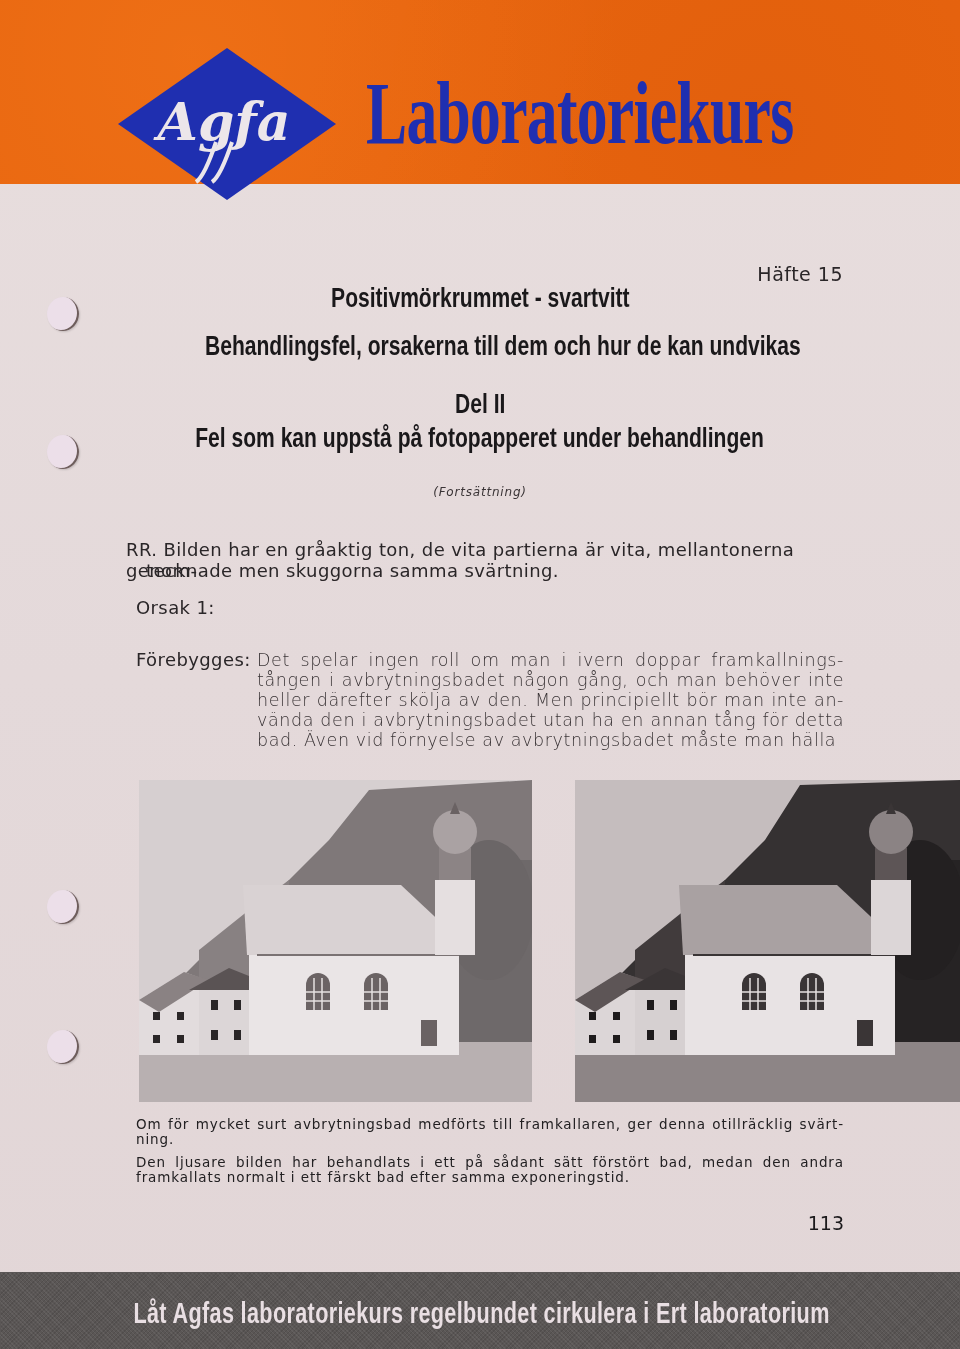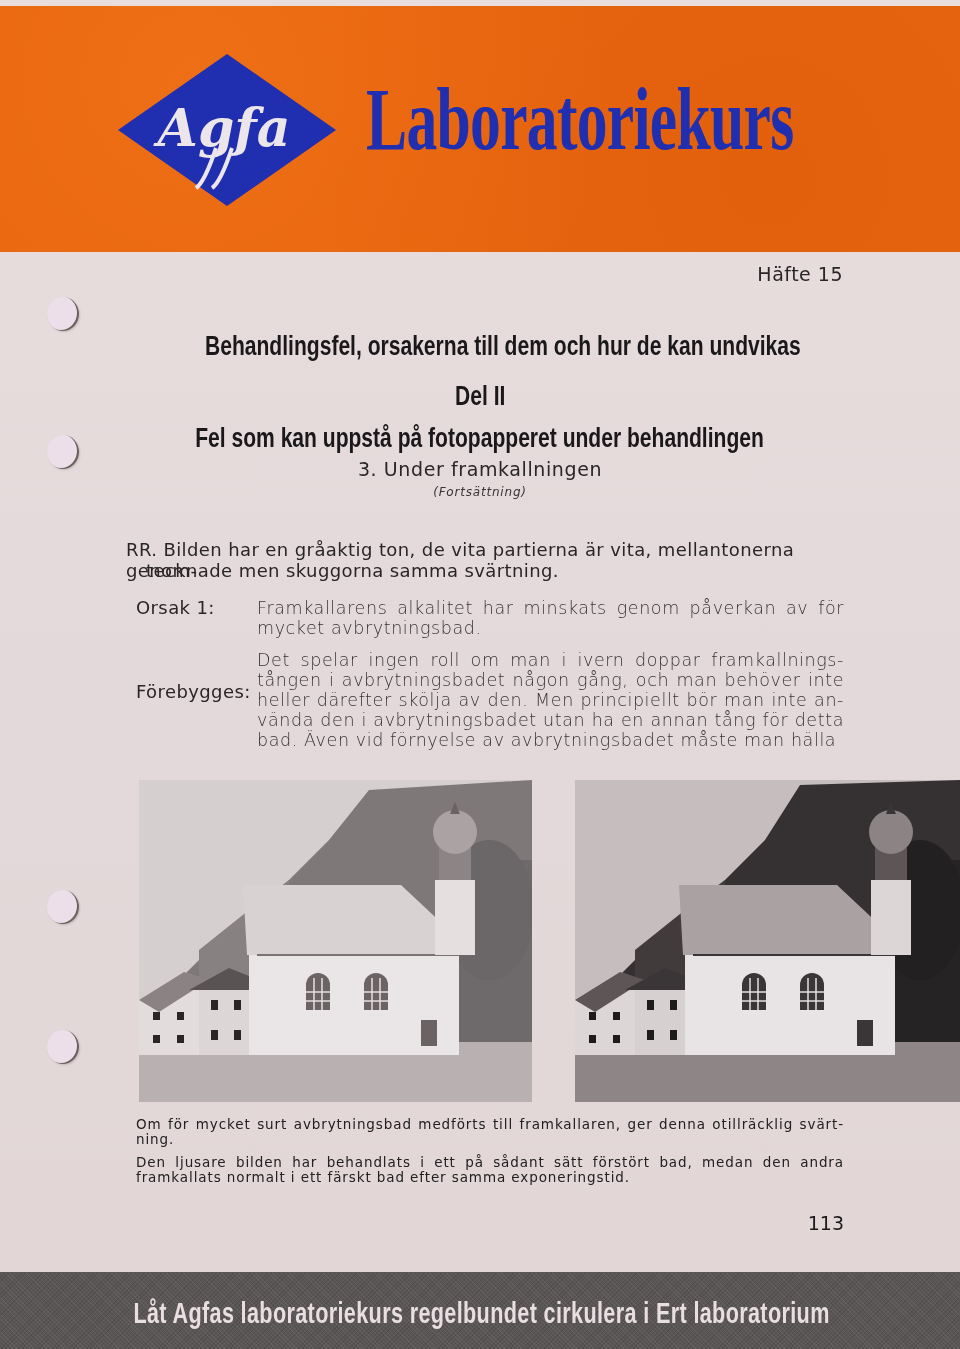--- a/index.html
+++ b/index.html
@@ -8,21 +8,21 @@
       background: #e6dcdc;
     }
     .page {
       position: relative; width: 960px; height: 1349px;
       background: linear-gradient(180deg, #e8dede 0%, #e4d9da 50%, #e2d6d7 100%);
       font-family: "DejaVu Sans", sans-serif;
       color: #1c1a1c;
     }
     
     .header {
-      position: absolute; left: 0; top: 6px; width: 960px; height: 246px;
+      position: absolute; left: 0; top: 0; width: 960px; height: 184px;
       background: #e8650f;
       background-image:
         radial-gradient(circle at 20% 30%, rgba(255,140,40,0.25), transparent 55%),
         radial-gradient(circle at 80% 70%, rgba(200,70,0,0.18), transparent 60%);
     }
     .logo-diamond {
       position: absolute; left: 116px; top: 46px; width: 222px; height: 156px;
     }
     .logo-diamond svg { width: 100%; height: 100%; display: block; }
     .brand-title {
@@ -49,21 +49,21 @@
       font-family: "Liberation Sans", "DejaVu Sans", sans-serif;
       font-weight: bold; color: #1a181a;
       display: inline-block; transform: scaleX(0.78); transform-origin: center top;
       white-space: nowrap;
     }
     .center-line {
       position: absolute; left: 0; width: 960px; text-align: center;
     }
     .subject-title { top: 282px; font-size: 27px; }
     .main-title { top: 330px; font-size: 27px; padding-left: 45px; }
-    .part-title { top: 380px; font-size: 27px; }
+    .part-title { top: 388px; font-size: 27px; }
     .section-title { top: 422px; font-size: 27px; }
     .subsection { top: 458px; font-size: 19px; color: #2a2628; letter-spacing: 0.6px; }
     .continued { top: 485px; font-size: 12px; font-style: italic; color: #3a3436; letter-spacing: 0.8px; }
 
     .para {
       position: absolute; font-size: 18px; line-height: 21px; color: #2a2628;
       letter-spacing: 0.4px;
     }
     .fault-code { left: 126px; top: 539px; width: 730px; }
     .fault-text-2 { position: absolute; left: 146px; top: 560px; font-size: 18px; color:#2a2628; letter-spacing:0.4px; }
@@ -72,21 +72,21 @@
       position: absolute; left: 136px; font-size: 18px; color: #2a2628; letter-spacing: 0.4px;
     }
     .thin-text {
       position: absolute; left: 257px; width: 587px;
       font-size: 17.5px; line-height: 20px; color: #3a3436;
       font-weight: 300; letter-spacing: 0.6px; text-align: justify;
       font-family: "DejaVu Sans", sans-serif;
     }
     .cause-label { top: 597px; text-align: center; }
     .cause-text { top: 598px; }
-    .prevent-label { top: 649px; margin-top: 32px; }
+    .prevent-label { top: 649px; }
     .prevent-text { top: 650px; }
 
     
     .photo {
       position: absolute; top: 780px; height: 322px; overflow: hidden;
       background: #c9c1c2;
     }
     .photo svg { width: 100%; height: 100%; display: block; }
     .photo-left { left: 139px; width: 393px; }
     .photo-right { left: 575px; width: 385px; }
@@ -137,40 +137,41 @@
     <div class="brand-title">Laboratoriekurs</div>
   </div>
 
   <div class="hole" style="top:297px"></div>
   <div class="hole" style="top:435px"></div>
   <div class="hole" style="top:890px"></div>
   <div class="hole" style="top:1030px"></div>
 
   <div class="booklet-number">Häfte 15</div>
 
+  <div class="center-line subject-title">
+    <span class="condensed">Positivmörkrummet - svartvitt</span>
+  </div>
   <div class="center-line main-title">
     <span class="condensed">Behandlingsfel, orsakerna till dem och hur de kan undvikas</span>
   </div>
   <div class="center-line part-title">
     <span class="condensed">Del II</span>
   </div>
   <div class="center-line section-title">
     <span class="condensed">Fel som kan uppstå på fotopapperet under behandlingen</span>
   </div>
-  <div class="center-line subsection">3. Under framkallningen</div>
   <div class="center-line continued">(Fortsättning)</div>
 
   <div class="para fault-code">
     <span>RR.</span>
     <span>Bilden har en gråaktig ton, de vita partierna är vita, mellantonerna genom-</span>
   </div>
   <div class="fault-text-2">tecknade men skuggorna samma svärtning.</div>
 
   <div class="label-col cause-label">Orsak 1:</div>
-  <div class="thin-text cause-text">Framkallarens alkalitet har minskats genom påverkan av för mycket avbrytningsbad.</div>
 
   <div class="label-col prevent-label">Förebygges:</div>
   <div class="thin-text prevent-text">Det spelar ingen roll om man i ivern doppar framkallnings-tången i avbrytningsbadet någon gång, och man behöver inte heller därefter skölja av den. Men principiellt bör man inte an-vända den i avbrytningsbadet utan ha en annan tång för detta bad. Även vid förnyelse av avbrytningsbadet måste man hälla</div>
 
   <div class="photo photo-left">
     <svg viewBox="0 0 393 322" preserveAspectRatio="none">
       <rect width="393" height="322" fill="#d6cfd0"></rect>
       <g class="shade">
         <path d="M0,240 L40,200 L90,150 L140,110 L190,60 L230,10 L393,0 L393,260 L0,260 Z" fill="#4a4445"></path>
         <path d="M60,170 L110,130 L150,100 L150,200 L60,200 Z" fill="#5a5354"></path>

